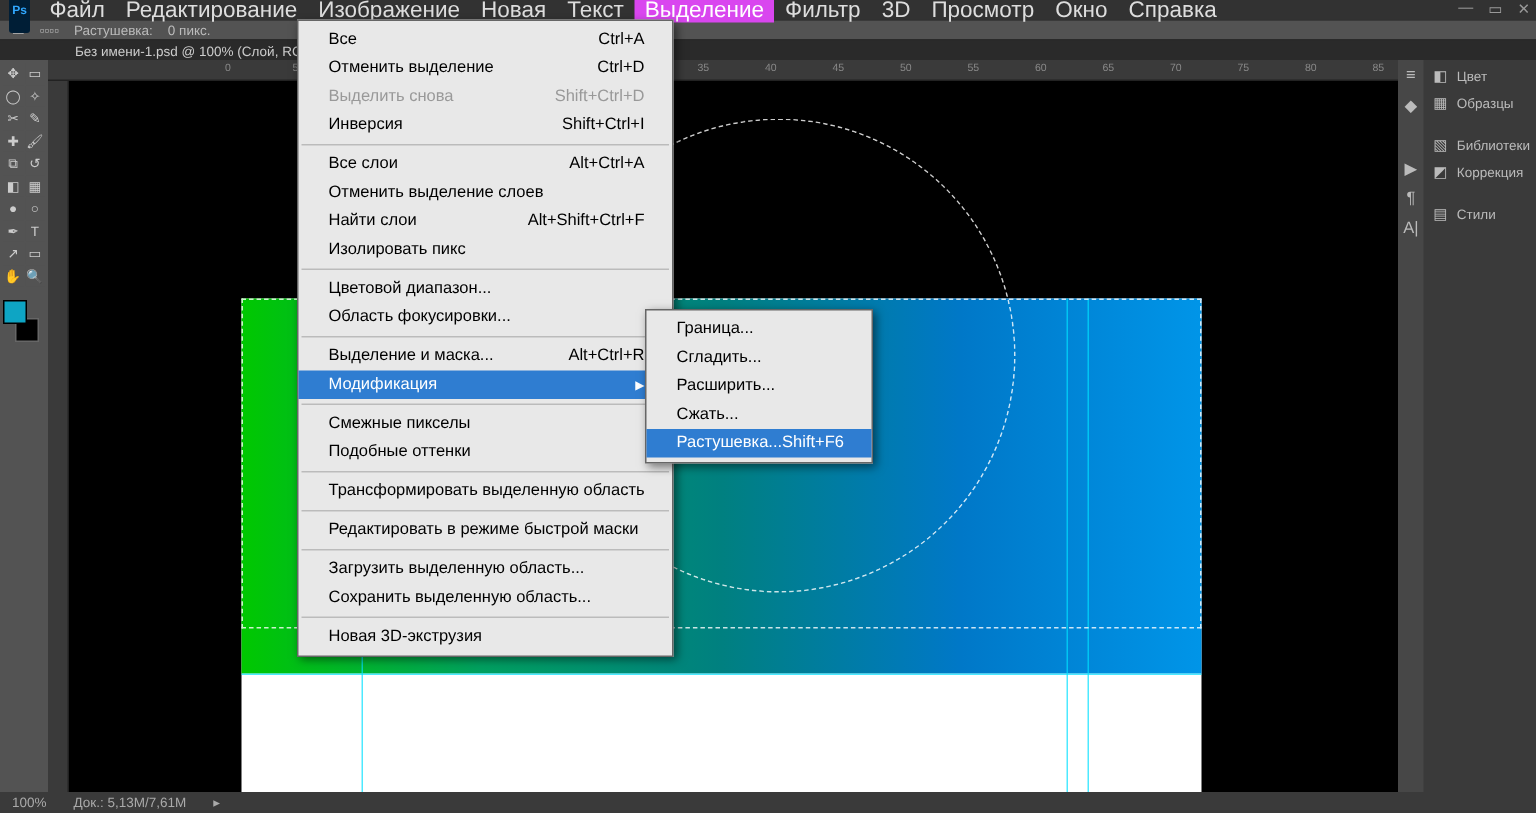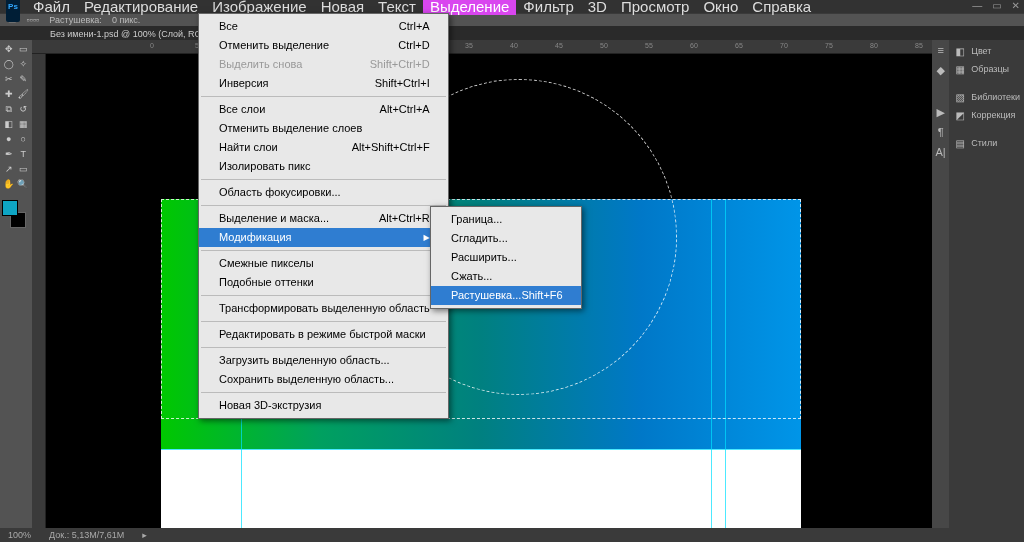--- a/index.html
+++ b/index.html
@@ -237,20 +237,24 @@
     <div class="menu-item">
       <span>Найти слои</span>
       <span>Alt+Shift+Ctrl+F</span>
     </div>
     <div class="menu-item">
       <span>Изолировать пикс</span>
       <span></span>
     </div>
     <div class="menu-sep"></div>
     <div class="menu-item">
+      <span>Цветовой диапазон...</span>
+      <span></span>
+    </div>
+    <div class="menu-item">
       <span>Область фокусировки...</span>
       <span></span>
     </div>
     <div class="menu-sep"></div>
     <div class="menu-item">
       <span>Выделение и маска...</span>
       <span>Alt+Ctrl+R</span>
     </div>
     <div class="menu-item hl">
       <span>Модификация</span>

